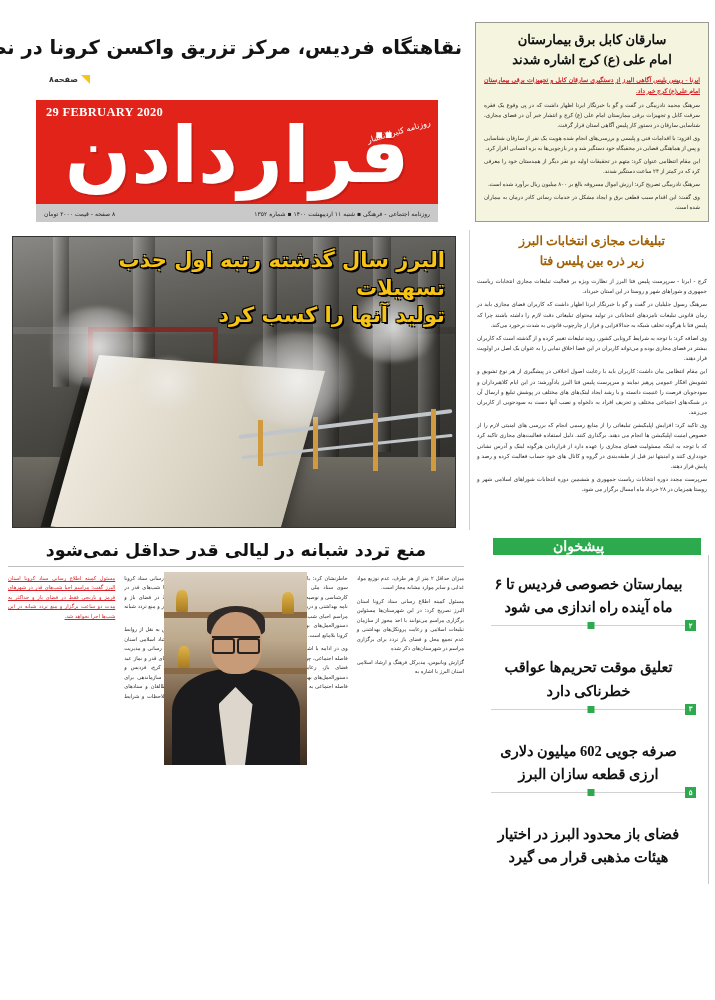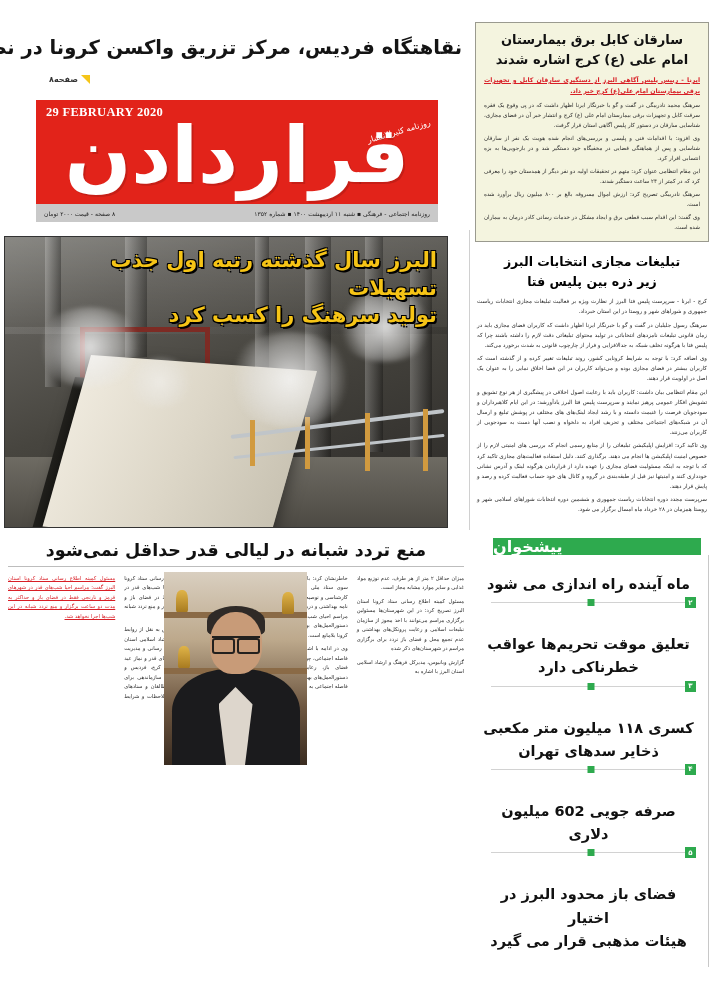--- a/index.html
+++ b/index.html
@@ -126,21 +126,21 @@
   .mf-text {
     font-size: 6px;
     color: #222;
     white-space: nowrap;
   }
 
   
   .main-photo-box {
     position: absolute;
     top: 236px;
-    left: 4px;
+    left: 12px;
     width: 444px;
     height: 292px;
     border: 1.5px solid #333;
     overflow: hidden;
   }
   .photo-canvas {
     position: absolute;
     inset: 0;
     background:
       linear-gradient(180deg, rgba(255,255,255,0.10) 0%, rgba(0,0,0,0.0) 35%),
@@ -335,20 +335,21 @@
     clip-path: polygon(50% 0, 100% 22%, 78% 100%, 22% 100%, 0 22%);
   }
 
   
   .right-col {
     position: absolute;
     top: 22px;
     right: 2px;
     width: 240px;
     height: 975px;
+    font-family: Liberation Serif, serif;
   }
   .rc-box {
     width: 234px;
     margin: 0 4px;
     border: 1px solid #9a9a8f;
     background: #f4f4df;
     padding: 7px 8px 6px;
   }
   .rc-box-title {
     text-align: center;
@@ -380,21 +381,21 @@
 
   .rc-article {
     width: 234px;
     margin: 10px 4px 0;
     padding: 0 2px;
   }
   .rc-article-title {
     text-align: center;
     font-size: 12.5px;
     font-weight: bold;
-    color: #000000;
+    color: #a16207;
     line-height: 1.55;
     direction: rtl;
     padding-bottom: 5px;
   }
   .rc-article-body {
     font-size: 5.6px;
     line-height: 1.82;
     color: #2a2a2a;
     text-align: justify;
     direction: rtl;
@@ -407,25 +408,26 @@
     top: 516px;
     right: 4px;
     width: 236px;
   }
   .peshkhan-bar {
     width: 208px;
     height: 17px;
     margin-right: 8px;
     background: #2eaa4e;
     color: #fff;
-    font-size: 16px;
+    font-size: 14px;
     font-weight: bold;
     display: flex;
     align-items: center;
     justify-content: flex-end;
+    padding-left: 60px;
     direction: rtl;
   }
   .peshkhan-frame {
     border-right: 1px solid #c8c8c8;
     margin-top: 0;
     padding-top: 2px;
   }
   .pk-item {
     position: relative;
     padding: 16px 14px 14px 10px;
@@ -520,21 +522,21 @@
       <div class="rail-post" style="left:300px; top:180px; height:52px;"></div>
       <div class="rail-post" style="left:360px; top:176px; height:58px;"></div>
       <div class="rail-post" style="left:418px; top:172px; height:62px;"></div>
       <div class="steam" style="left:30px; top:70px; width:110px; height:80px;"></div>
       <div class="steam" style="left:220px; top:95px; width:130px; height:95px;"></div>
       <div class="steam" style="left:330px; top:55px; width:100px; height:70px;"></div>
       <div class="steam" style="left:120px; top:120px; width:70px; height:50px; opacity:.6;"></div>
     </div>
     <div class="photo-headline">
       <div>البرز سال گذشته رتبه اول جذب تسهیلات</div>
-      <div>تولید سرهنگ را کسب کرد</div>
+      <div>تولید آنها را کسب کرد</div>
     </div>
   </div>
 
   <div class="lower-left">
     <div class="ll-headline">منع تردد شبانه در لیالی قدر حداقل نمی‌شود</div>
     <div class="ll-rule"></div>
 
     <div class="ll-body">
       <div class="ll-col lead">
         <p>مسئول کمیته اطلاع رسانی ستاد کرونا استان البرز گفت: مراسم احیا شب‌های قدر در شهرهای قرمز و نارنجی فقط در فضای باز و حداکثر به مدت دو ساعت برگزار و منع تردد شبانه در این شب‌ها اجرا نخواهد شد.</p>
@@ -600,53 +602,45 @@
         <p>سرپرست مجدد دوره انتخابات ریاست جمهوری و ششمین دوره انتخابات شوراهای اسلامی شهر و روستا همزمان در ۲۸ خرداد ماه امسال برگزار می شود.</p>
       </div>
     </div>
 
     <div class="peshkhan">
       <div class="peshkhan-bar">پیشخوان</div>
       <div class="peshkhan-frame">
 
         <div class="pk-item">
           <div class="pk-title">
+            <div>بیمارستان خصوصی فردیس تا ۶</div>
             <div>ماه آینده راه اندازی می شود</div>
           </div>
           <div class="pk-sep">
             <span class="pk-sep-dot"></span>
             <span class="pk-num">۲</span>
           </div>
         </div>
 
         <div class="pk-item">
           <div class="pk-title">
             <div>تعلیق موقت تحریم‌ها عواقب</div>
             <div>خطرناکی دارد</div>
           </div>
           <div class="pk-sep">
             <span class="pk-sep-dot"></span>
             <span class="pk-num">۳</span>
           </div>
         </div>
 
-        <div class="pk-item">
-          <div class="pk-title">
-            <div>کسری ۱۱۸ میلیون متر مکعبی</div>
-            <div>ذخایر سدهای تهران</div>
-          </div>
-          <div class="pk-sep">
-            <span class="pk-sep-dot"></span>
-            <span class="pk-num">۴</span>
-          </div>
-        </div>
 
         <div class="pk-item">
           <div class="pk-title">
             <div>صرفه جویی 602 میلیون دلاری</div>
+            <div>ارزی قطعه سازان البرز</div>
           </div>
           <div class="pk-sep">
             <span class="pk-sep-dot"></span>
             <span class="pk-num">۵</span>
           </div>
         </div>
 
         <div class="pk-item">
           <div class="pk-title">
             <div>فضای باز محدود البرز در اختیار</div>

